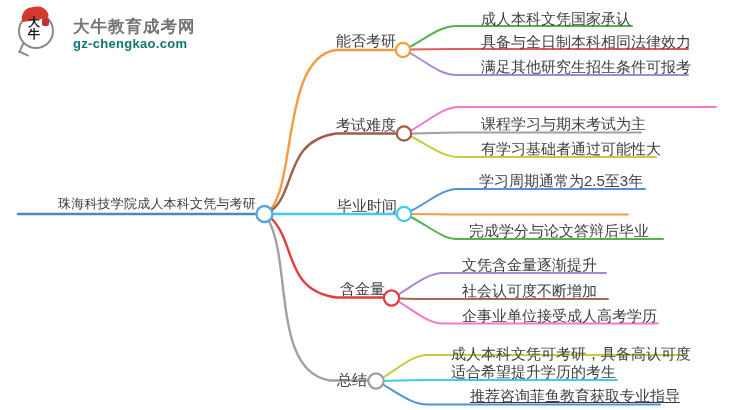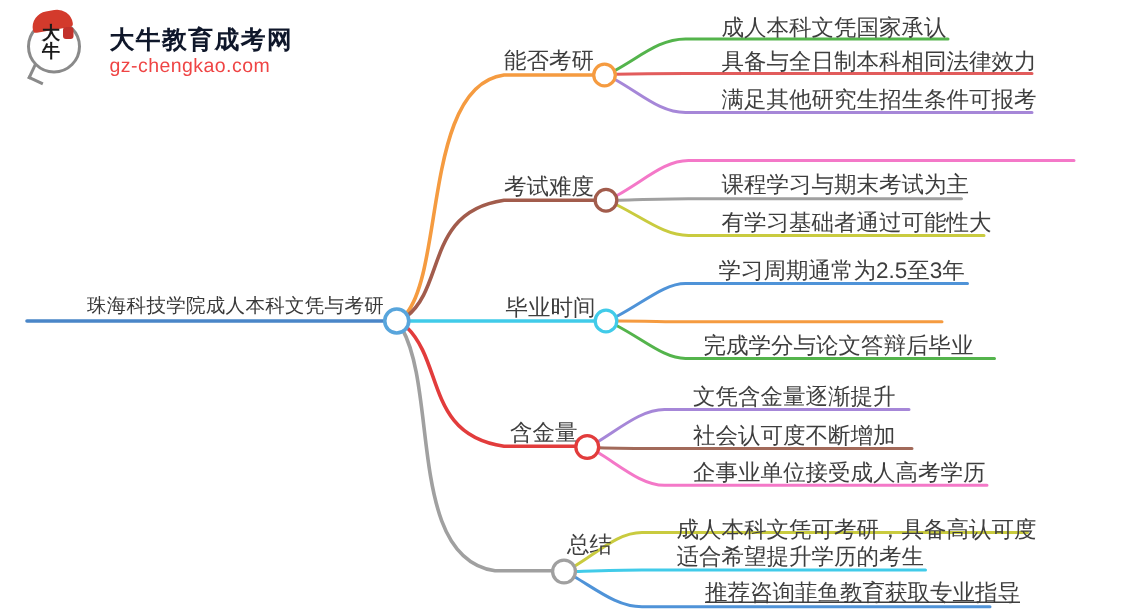--- a/index.html
+++ b/index.html
@@ -30,22 +30,22 @@
     border-radius:14px 14px 3px 3px;transform:rotate(-10deg);z-index:3;
   }
   .logo-chars{
     position:absolute;left:2px;top:6px;width:32px;text-align:center;z-index:4;
     color:#1a1a1a;font-weight:bold;font-size:12px;line-height:12px;
   }
   .logo-seal{
     position:absolute;left:26px;top:8px;width:7px;height:8px;background:#c2312b;
     border-radius:2px;z-index:5;
   }
-  .brand{position:absolute;left:57px;top:6px;color:#0f172a;font-weight:bold;font-size:16.5px;letter-spacing:1px;}
-  .brand-url{position:absolute;left:57px;top:26px;color:#ef4444;font-weight:normal;font-size:13px;letter-spacing:0.3px;}
+  .brand{position:absolute;left:57px;top:6px;color:#737373;font-weight:bold;font-size:16.5px;letter-spacing:1px;}
+  .brand-url{position:absolute;left:57px;top:26px;color:#0f766e;font-weight:bold;font-size:13px;letter-spacing:0.3px;}
 </style>
 </head>
 <body>
 
 <div class="stage">
 
   <svg class="lines" viewBox="0 0 750 410" fill="none" stroke-linecap="round">
 
     <path d="M18 214 H 256" stroke-width="2.4" stroke="#4a86c8"></path>
 
@@ -95,21 +95,21 @@
     <div class="brand">大牛教育成考网</div>
     <div class="brand-url">gz-chengkao.com</div>
   </div>
 
   <div class="lbl title" style="left:18px;top:196px;">珠海科技学院成人本科文凭与考研</div>
 
   <div class="lbl" style="left:336px;top:33px;">能否考研</div>
   <div class="lbl" style="left:336px;top:117px;">考试难度</div>
   <div class="lbl" style="left:337px;top:198px;">毕业时间</div>
   <div class="lbl" style="left:340px;top:281px;">含金量</div>
-  <div class="lbl" style="left:337px;top:356px;margin-left:41px;">总结</div>
+  <div class="lbl" style="left:337px;top:372px;">总结</div>
 
   <div class="lbl" style="left:481px;top:11px;">成人本科文凭国家承认</div>
   <div class="lbl" style="left:481px;top:34px;">具备与全日制本科相同法律效力</div>
   <div class="lbl" style="left:481px;top:59px;">满足其他研究生招生条件可报考</div>
 
   <div class="lbl" style="left:481px;top:116px;text-align:right;">课程学习与期末考试为主</div>
   <div class="lbl" style="left:481px;top:141px;">有学习基础者通过可能性大</div>
 
   <div class="lbl" style="left:479px;top:173px;">学习周期通常为2.5至3年</div>
   <div class="lbl" style="left:469px;top:223px;">完成学分与论文答辩后毕业</div>

